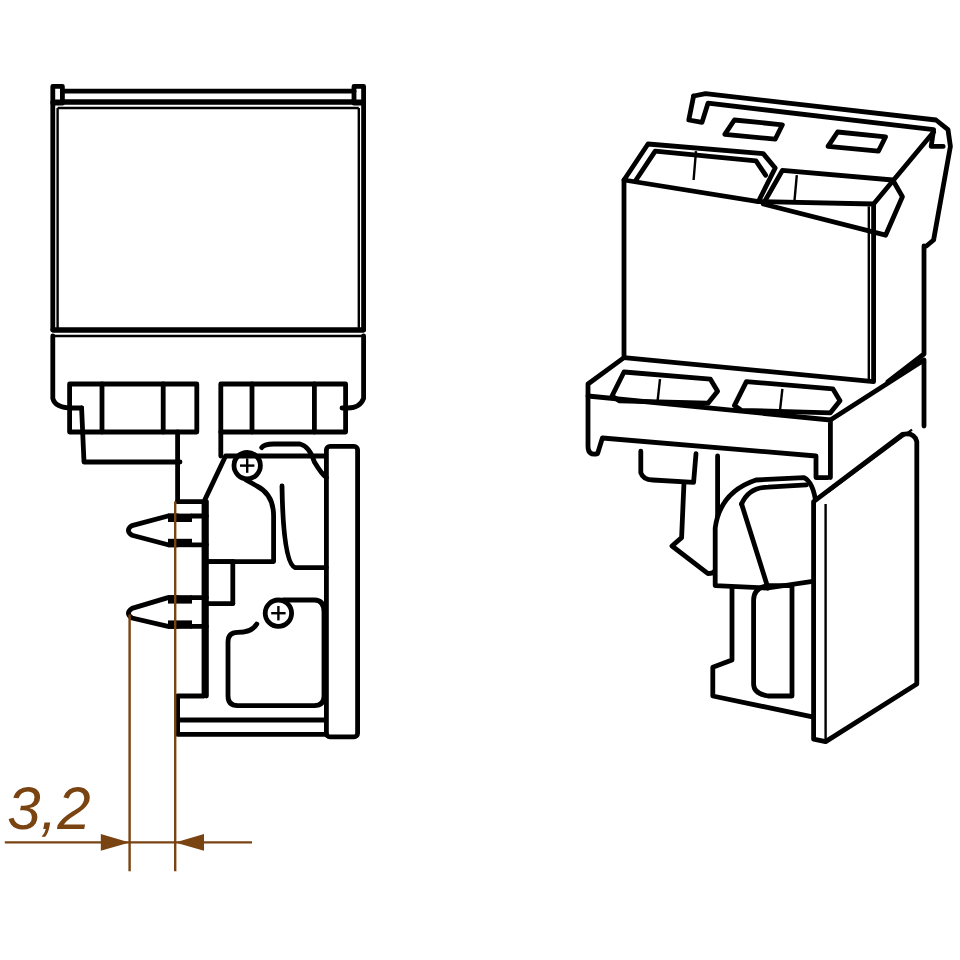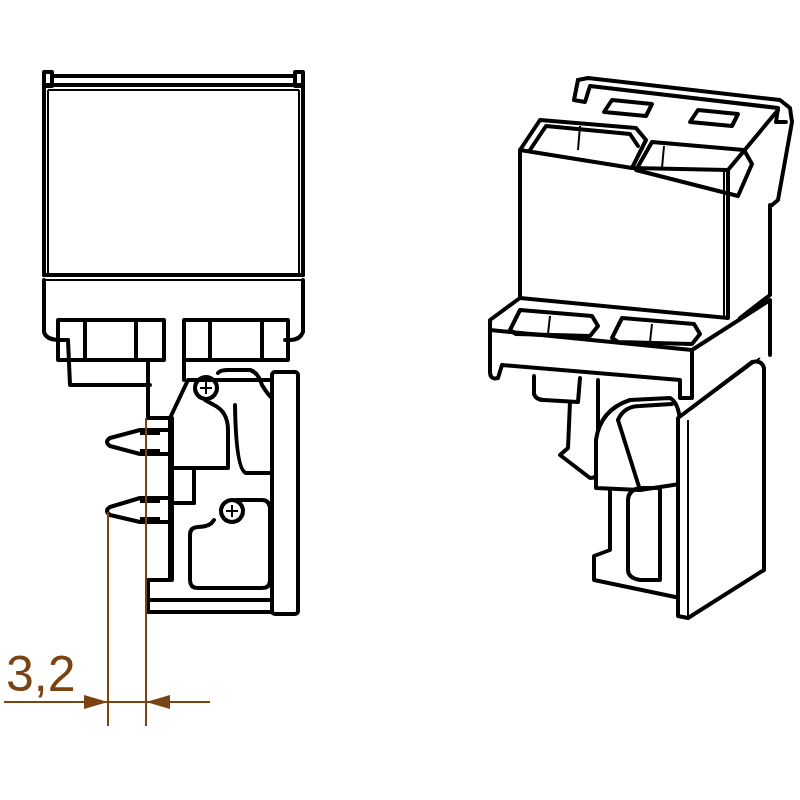--- a/index.html
+++ b/index.html
@@ -1,18 +1,18 @@
 <!DOCTYPE html>
 <html><head>
 <meta charset="utf-8">
 <style>
   html, body { margin: 0; padding: 0; background: #ffffff; }
   body { width: 800px; height: 800px; position: relative; overflow: hidden; font-family: "Liberation Sans", sans-serif; }
   svg { position: absolute; left: 0; top: 0; }
-  .dim-label { position: absolute; left: 6px; top: 645px; font-size: 50px; color: #7a4312; letter-spacing: 0px; font-family: "Liberation Sans", sans-serif; }
+  .dim-label { position: absolute; left: 6px; top: 645px; font-size: 50px; color: #7a4312; letter-spacing: 0px; font-family: "Liberation Sans", sans-serif; font-style: italic; }
   .k { fill: none; stroke: #000; stroke-width: 4; stroke-linejoin: round; stroke-linecap: round; }
   .kt { fill: none; stroke: #000; stroke-width: 2; stroke-linejoin: round; }
   .kf { fill: #fff; stroke: #000; stroke-width: 4; stroke-linejoin: round; }
   .dim { stroke: #7a4312; stroke-width: 2; fill: none; }
   .arrow { fill: #7a4312; }
 </style>
 </head>
 <body>
 
 <svg width="800" height="800" viewBox="0 0 800 800">

